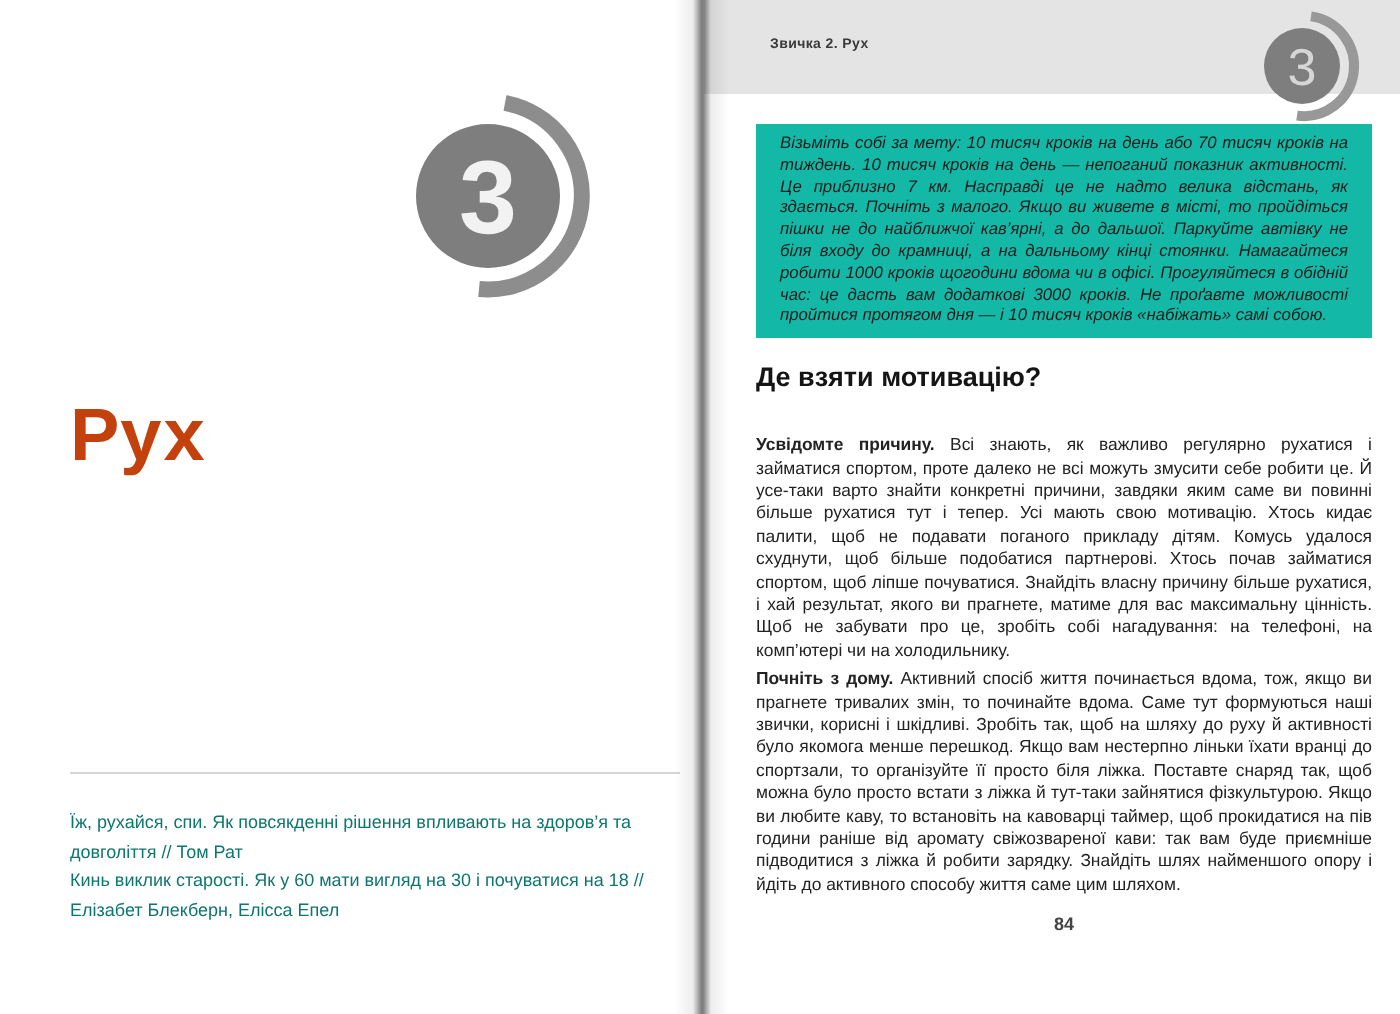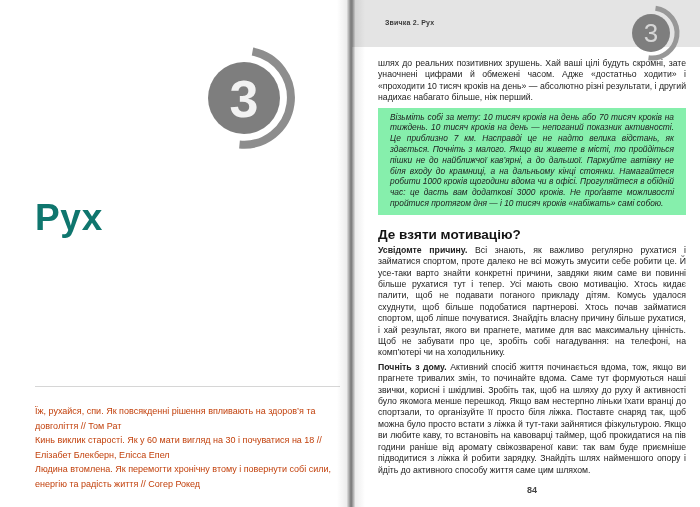--- a/index.html
+++ b/index.html
@@ -18,38 +18,38 @@
       rgba(0,0,0,0) 0%, rgba(0,0,0,0.07) 34%, rgba(0,0,0,0.50) 49%,
       rgba(0,0,0,0.50) 52%, rgba(0,0,0,0.07) 66%, rgba(0,0,0,0) 100%);
     pointer-events:none;
   }
 
   
   .left-page{position:absolute;left:0;top:0;width:350px;height:507px;}
   .badge-large{position:absolute;left:198px;top:46px;width:110px;height:110px;}
   .chapter-title{position:absolute;left:35px;top:196px;line-height:44px;}
   .chapter-title .t-light{font-size:37px;font-weight:400;color:#a3a3a3;letter-spacing:1px;}
-  .chapter-title .t-bold{font-size:37px;font-weight:700;color:#0f766e;letter-spacing:.5px;}
+  .chapter-title .t-bold{font-size:37px;font-weight:700;color:#c2410c;letter-spacing:.5px;}
   .divider{position:absolute;left:35px;top:386px;width:305px;height:1px;background:#d6d6d6;}
-  .book-list{position:absolute;left:35px;top:404px;width:306px;color:#c2410c;}
+  .book-list{position:absolute;left:35px;top:404px;width:306px;color:#0f766e;}
   .book-list p{margin:0;font-size:9px;line-height:14.6px;}
 
   
   .right-page{position:absolute;left:352px;top:0;width:348px;height:507px;}
   .header-band{position:absolute;left:0;top:0;width:348px;height:47px;background:#e4e4e4;}
   .running-head{position:absolute;left:33px;top:19px;font-size:7px;font-weight:700;color:#3a3a3a;letter-spacing:.2px;}
   .badge-small{position:absolute;left:272px;top:3px;width:64px;height:64px;}
 
   .column{position:absolute;left:26px;top:58px;width:308px;color:#222;}
   .column p{margin:0 0 3px 0;font-size:8.7px;line-height:11.4px;text-align:justify;}
   .callout{
-    background:#86efac;margin:4px 0 12px 0;padding:4px 12px 6px 12px;
+    background:#14b8a6;margin:4px 0 12px 0;padding:4px 12px 6px 12px;
     font-style:italic;font-size:8.4px;line-height:10.8px;text-align:justify;color:#1d1d1d;
   }
-  .section-heading{margin:11px 0 3px 0;font-size:13.5px;font-weight:700;color:#141414;}
+  .section-heading{margin:11px 0 21px 0;font-size:13.5px;font-weight:700;color:#141414;}
   .lead{font-weight:700;}
   .page-number{margin-top:9px;text-align:center;font-size:9px;font-weight:700;color:#444;}
 
   svg{display:block;}
 </style>
 </head>
 <body>
 
 <div class="spread">
 
@@ -65,40 +65,38 @@
 
     <div class="chapter-title">
       <div class="t-bold">Рух</div>
     </div>
 
     <div class="divider"></div>
 
     <div class="book-list">
       <p>Їж, рухайся, спи. Як повсякденні рішення впливають на здоров’я та довголіття // Том Рат</p>
       <p>Кинь виклик старості. Як у 60 мати вигляд на 30 і почуватися на 18 // Елізабет Блекберн, Елісса Епел</p>
-      <p>Людина втомлена. Як перемогти хронічну втому і повернути собі сили, енергію та радість життя // Согер Рокед</p>
     </div>
   </div>
 
   <div class="right-page">
 
     <div class="header-band">
       <div class="running-head">Звичка 2. Рух</div>
     </div>
 
     <div class="badge-small">
       <svg width="64" height="64" viewBox="0 0 64 64">
         <circle cx="27" cy="30" r="19" fill="#7e7e7e"></circle>
         <path d="M31.5 5.2 A25 25 0 0 1 24.5 54.8" fill="none" stroke="#989898" stroke-width="5"></path>
         <text x="27" y="30" dy="0.36em" text-anchor="middle" font-family="Liberation Sans, DejaVu Sans, sans-serif" font-size="26" fill="#d6d6d6">3</text>
       </svg>
     </div>
 
     <div class="column">
-      <p>шлях до реальних позитивних зрушень. Хай ваші цілі будуть скромні, зате унаочнені цифрами й обмежені часом. Адже «достатньо ходити» і «проходити 10 тисяч кроків на день» — абсолютно різні результати, і другий надихає набагато більше, ніж перший.</p>
 
       <div class="callout">Візьміть собі за мету: 10 тисяч кроків на день або 70 тисяч кроків на тиждень. 10 тисяч кроків на день — непоганий показник активності. Це приблизно 7 км. Насправді це не надто велика відстань, як здається. Почніть з малого. Якщо ви живете в місті, то пройдіться пішки не до найближчої кав’ярні, а до дальшої. Паркуйте автівку не біля входу до крамниці, а на дальньому кінці стоянки. Намагайтеся робити 1000 кроків щогодини вдома чи в офісі. Прогуляйтеся в обідній час: це дасть вам додаткові 3000 кроків. Не проґавте можливості пройтися протягом дня — і 10 тисяч кроків «набіжать» самі собою.</div>
 
       <h2 class="section-heading">Де взяти мотивацію?</h2>
 
       <p><b class="lead">Усвідомте причину.</b> <span>Всі знають, як важливо регулярно рухатися і займатися спортом, проте далеко не всі можуть змусити себе робити це. Й усе-таки варто знайти конкретні причини, завдяки яким саме ви повинні більше рухатися тут і тепер. Усі мають свою мотивацію. Хтось кидає палити, щоб не подавати поганого прикладу дітям. Комусь удалося схуднути, щоб більше подобатися партнерові. Хтось почав займатися спортом, щоб ліпше почуватися. Знайдіть власну причину більше рухатися, і хай результат, якого ви прагнете, матиме для вас максимальну цінність. Щоб не забувати про це, зробіть собі нагадування: на телефоні, на комп’ютері чи на холодильнику.</span></p>
 
       <p><b class="lead">Почніть з дому.</b> <span>Активний спосіб життя починається вдома, тож, якщо ви прагнете тривалих змін, то починайте вдома. Саме тут формуються наші звички, корисні і шкідливі. Зробіть так, щоб на шляху до руху й активності було якомога менше перешкод. Якщо вам нестерпно ліньки їхати вранці до спортзали, то організуйте її просто біля ліжка. Поставте снаряд так, щоб можна було просто встати з ліжка й тут-таки зайнятися фізкультурою. Якщо ви любите каву, то встановіть на кавоварці таймер, щоб прокидатися на пів години раніше від аромату свіжозвареної кави: так вам буде приємніше підводитися з ліжка й робити зарядку. Знайдіть шлях найменшого опору і йдіть до активного способу життя саме цим шляхом.</span></p>
 
       <div class="page-number">84</div>

